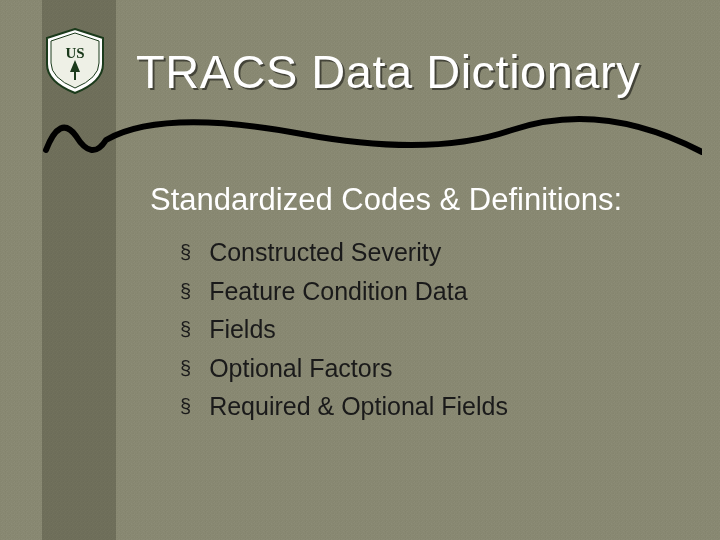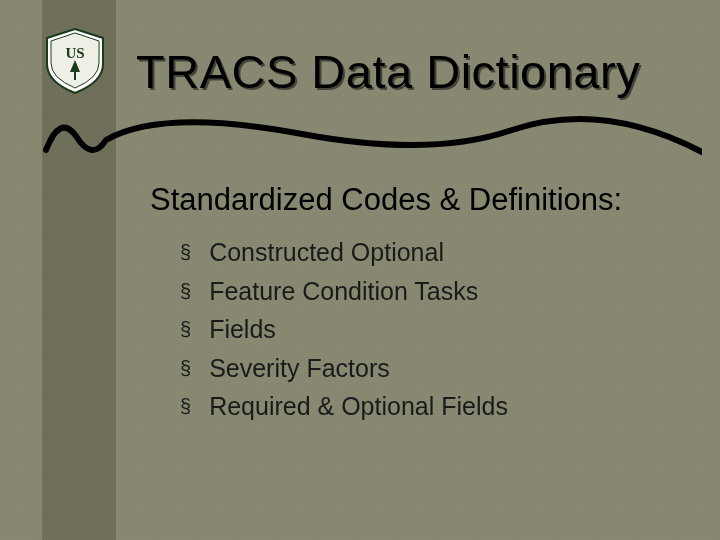--- a/index.html
+++ b/index.html
@@ -30,38 +30,38 @@
       left: 44px;
       top: 28px;
       width: 62px;
       height: 66px;
     }
     .title {
       position: absolute;
       left: 136px;
       top: 44px;
       font-size: 47px;
-      color: #000000;
+      color: #ffffff;
       text-shadow: 2px 2px 0 rgba(0,0,0,0.5);
       font-weight: normal;
       letter-spacing: 0.5px;
     }
     .swoosh {
       position: absolute;
       left: 42px;
       top: 100px;
       width: 660px;
       height: 80px;
     }
     .subtitle {
       position: absolute;
       left: 150px;
       top: 182px;
       font-size: 31px;
-      color: #000000;
+      color: #ffffff;
       font-weight: normal;
     }
     .bullet-list {
       position: absolute;
       left: 180px;
       top: 236px;
       list-style: none;
     }
     .bullet-item {
       display: flex;
@@ -98,31 +98,31 @@
   <svg viewBox="0 0 660 80" width="660" height="80">
     <path d="M 4 50 Q 18 14 34 36 Q 50 62 64 40 Q 120 8 260 34 Q 390 58 470 30 Q 560 0 660 52" fill="none" stroke="#000" stroke-width="6" stroke-linecap="round" stroke-linejoin="round"></path>
   </svg>
 </div>
 
 <h2 class="subtitle">Standardized Codes &amp; Definitions:</h2>
 
 <ul class="bullet-list">
   <li class="bullet-item">
     <span class="bullet-mark">§</span>
-    <span class="bullet-text">Constructed Optional</span>
+    <span class="bullet-text">Constructed Severity</span>
   </li>
   <li class="bullet-item">
     <span class="bullet-mark">§</span>
-    <span class="bullet-text">Feature Condition Tasks</span>
+    <span class="bullet-text">Feature Condition Data</span>
   </li>
   <li class="bullet-item">
     <span class="bullet-mark">§</span>
     <span class="bullet-text">Fields</span>
   </li>
   <li class="bullet-item">
     <span class="bullet-mark">§</span>
-    <span class="bullet-text">Severity Factors</span>
+    <span class="bullet-text">Optional Factors</span>
   </li>
   <li class="bullet-item">
     <span class="bullet-mark">§</span>
     <span class="bullet-text">Required &amp; Optional Fields</span>
   </li>
 </ul>
 
 </body></html>

